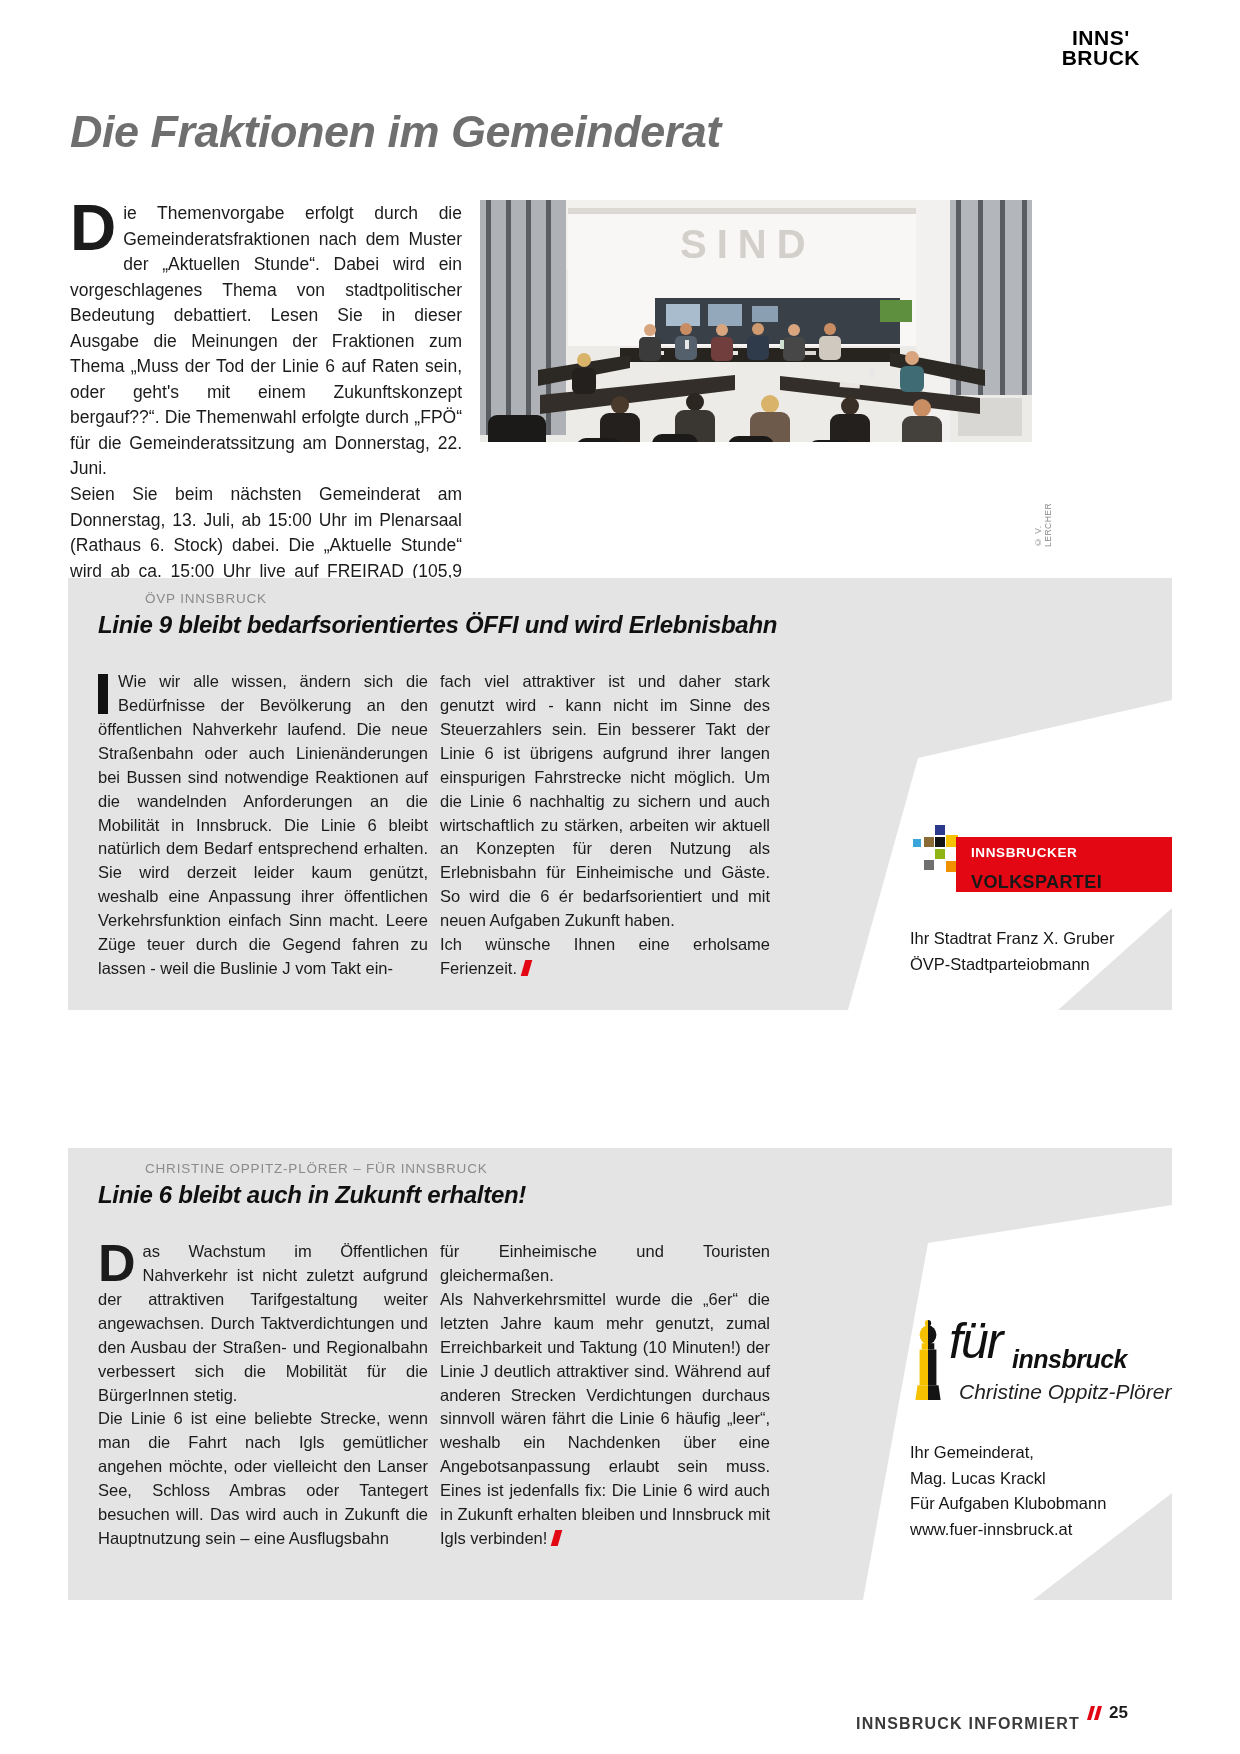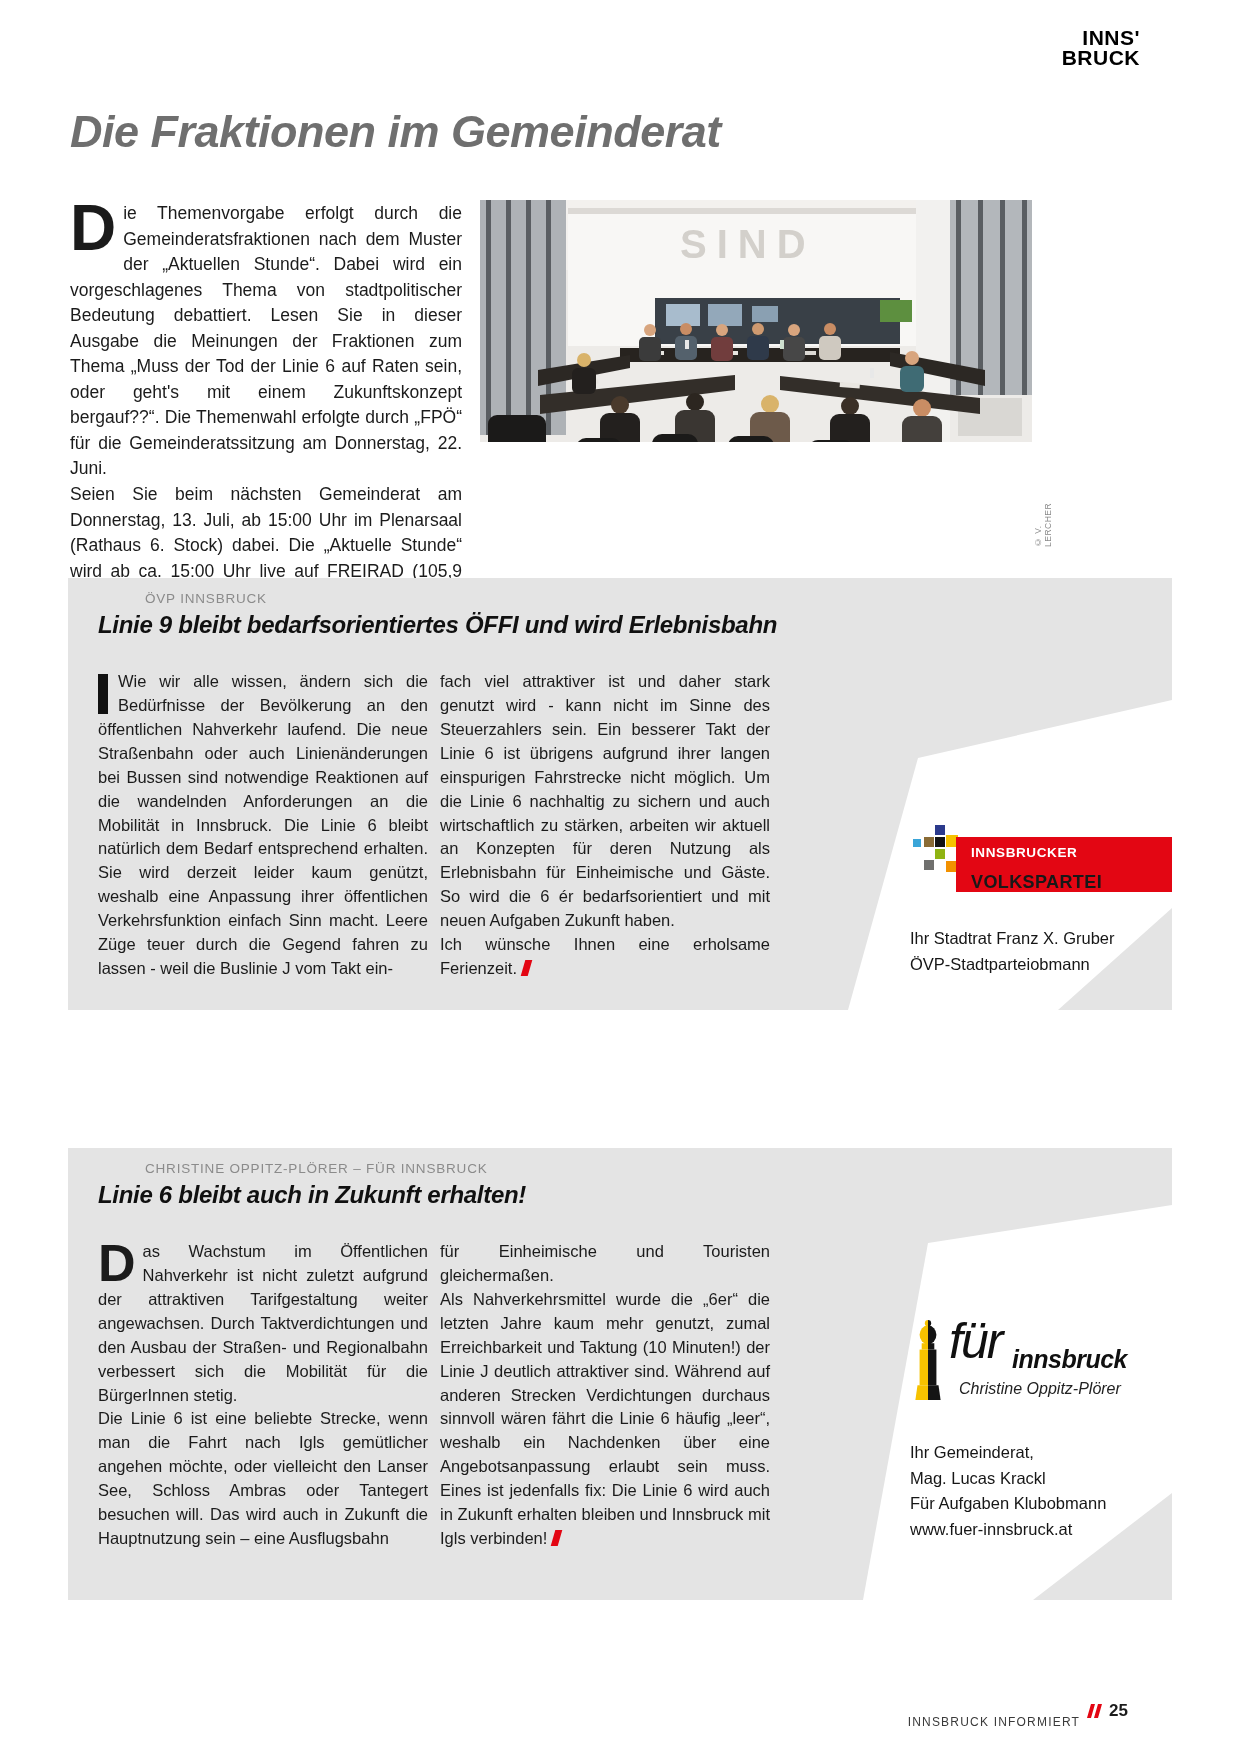--- a/index.html
+++ b/index.html
@@ -1,20 +1,20 @@
 <!DOCTYPE html>
 <html><head>
 <meta charset="utf-8">
 <style>
   html,body{margin:0;padding:0;background:#ffffff;}
   .page{position:relative;width:1240px;height:1754px;background:#fff;
         font-family:"Liberation Sans",sans-serif;color:#1b1b1b;overflow:hidden;}
 
   
-  .brand{position:absolute;top:28px;right:100px;text-align:right;
+  .brand{position:absolute;top:28px;right:100px;text-align:center;
          font-weight:bold;font-size:21px;line-height:0.95;letter-spacing:0.5px;color:#000;}
 
   
   .title{position:absolute;left:70px;top:106px;font-size:45px;font-weight:bold;
          font-style:italic;color:#6f6f6f;letter-spacing:-0.5px;}
 
   
   .intro{position:absolute;left:70px;top:201px;width:392px;font-size:17.5px;
          line-height:1.46;text-align:justify;}
   .intro p{margin:0;}
@@ -75,26 +75,26 @@
   .cap1{top:348px;}
   .cap2{top:292px;}
   .caption a,.caption .lnk{color:#161616;cursor:pointer;}
 
   
   .fi-logo{position:absolute;left:845px;top:170px;width:270px;height:100px;}
   .fi-fuer{position:absolute;left:36px;top:-6px;font-size:50px;font-style:italic;
            letter-spacing:-2px;color:#101010;}
   .fi-inns{position:absolute;left:99px;top:27px;font-size:25px;font-weight:bold;
            font-style:italic;letter-spacing:-0.5px;color:#101010;}
-  .fi-person{position:absolute;left:46px;top:62px;font-size:16px;font-style:italic;
+  .fi-person{position:absolute;left:46px;top:62px;font-size:21px;font-style:italic;
              color:#222;}
 
   
   .footer{position:absolute;top:1692px;right:112px;display:flex;align-items:center;gap:9px;}
-  .footer-text{font-size:12px;font-weight:normal;letter-spacing:1.2px;color:#3a3a3a;margin-top:23px;}
+  .footer-text{font-size:16px;font-weight:bold;letter-spacing:1.2px;color:#3a3a3a;margin-top:23px;}
   .dslash{display:flex;gap:3px;}
   .dslash i{display:block;width:4px;height:14px;background:#e30613;transform:skewX(-16deg);}
   .pagenum{font-size:17px;font-weight:bold;color:#1b1b1b;}
 </style>
 </head>
 <body>
 
 <div class="page">
 
   <div class="brand">

